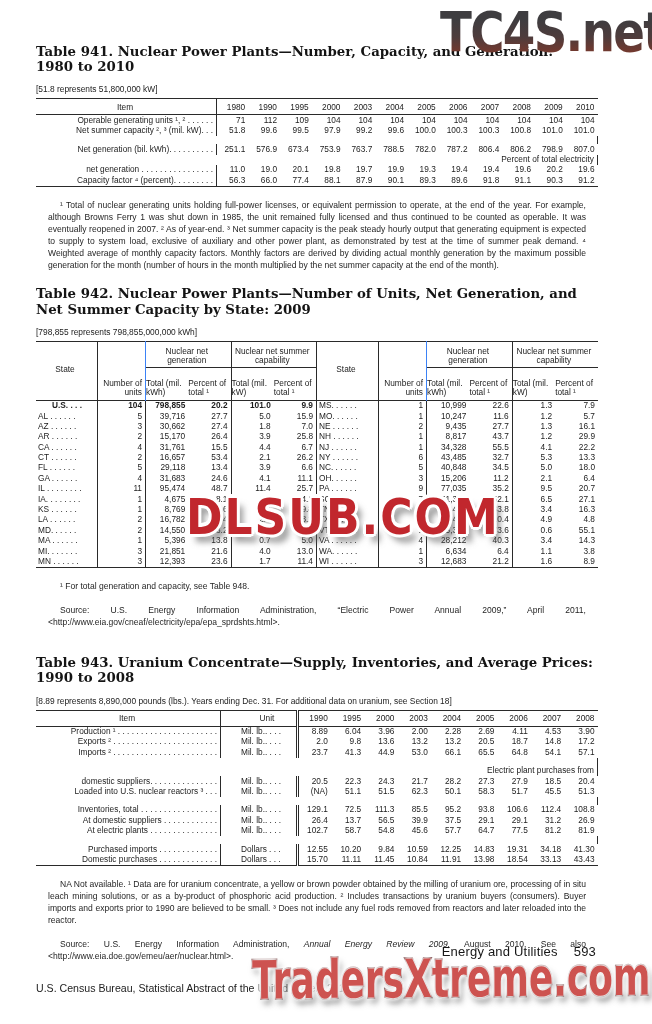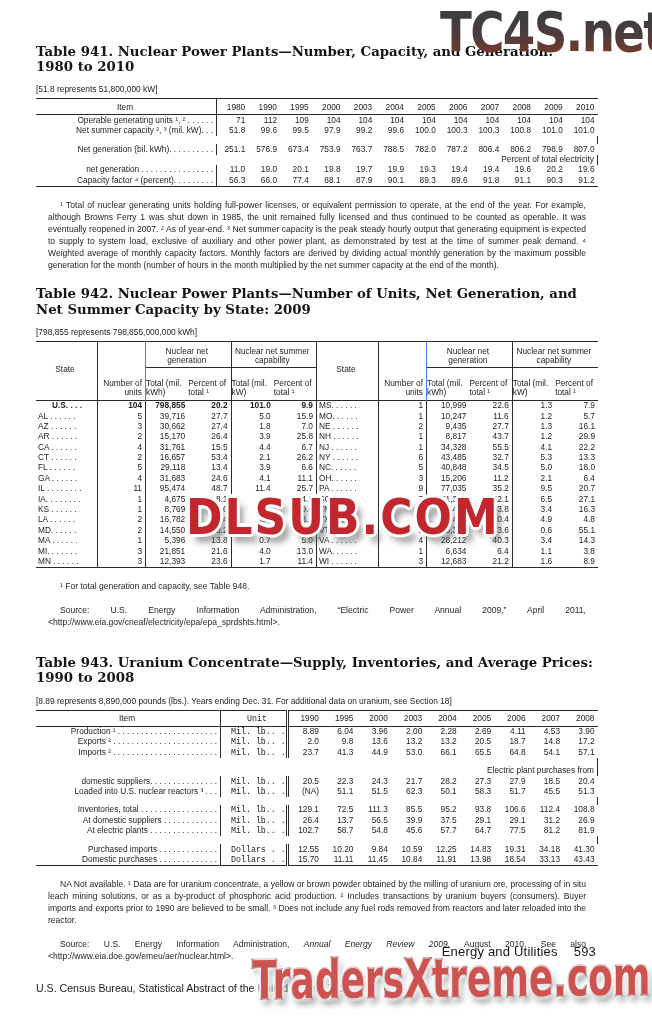--- a/index.html
+++ b/index.html
@@ -46,21 +46,21 @@
   .t942 td.units{border-right:1px solid #2a2a2a;}
   .t942 td.gdiv{border-right:1px solid #2a2a2a;}
   .t942 tr.bold td{font-weight:bold;}
   .t942 tr.bold td.state{padding-left:16px;}
 
   
   .t943{border-top:1.6px solid #2a2a2a;border-bottom:1.6px solid #2a2a2a;margin-bottom:7px;}
   .t943 thead th{border-bottom:1px solid #2a2a2a;height:13px;vertical-align:bottom;padding-bottom:2px;}
   .t943 thead th.stub,.t943 thead th.unitc{text-align:center;}
   .t943 .stub{width:180px;border-right:1px solid #2a2a2a;}
-  .t943 .unitc{width:52px;text-align:left;white-space:nowrap;overflow:hidden;padding-left:10px;border-right:3px double #2a2a2a;font-family:Liberation Mono, monospace;}
+  .t943 .unitc{width:52px;text-align:left;white-space:nowrap;overflow:hidden;padding-left:20px;border-right:3px double #2a2a2a;}
 
   
   .fn{font-size:8.55px;line-height:12.1px;text-align:justify;overflow-wrap:anywhere;color:#1f1f1f;}
   .fn p{margin:12px;text-indent:12px;}
   .fn .ital{font-style:italic;}
 
   
   .footer-right{position:absolute;top:944px;right:56px;font-size:13px;letter-spacing:0.2px;color:#161616;}
   .footer-right .pgnum{margin-left:16px;}
   .footer-left{position:absolute;top:968px;left:36px;font-size:10.6px;color:#222;margin-top:14px;}

